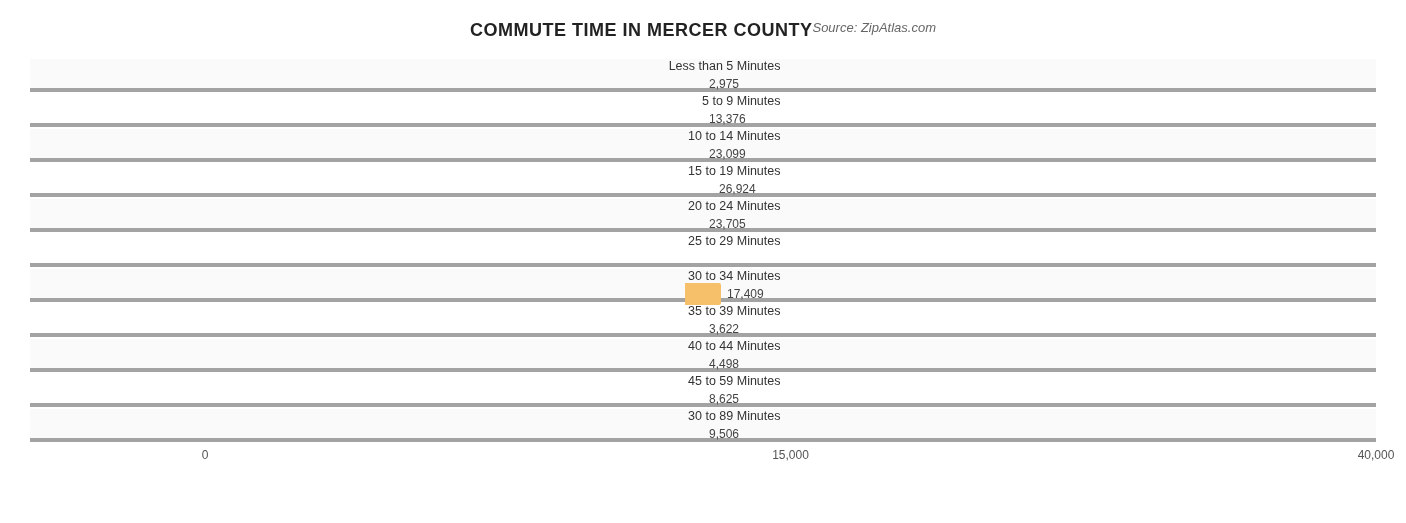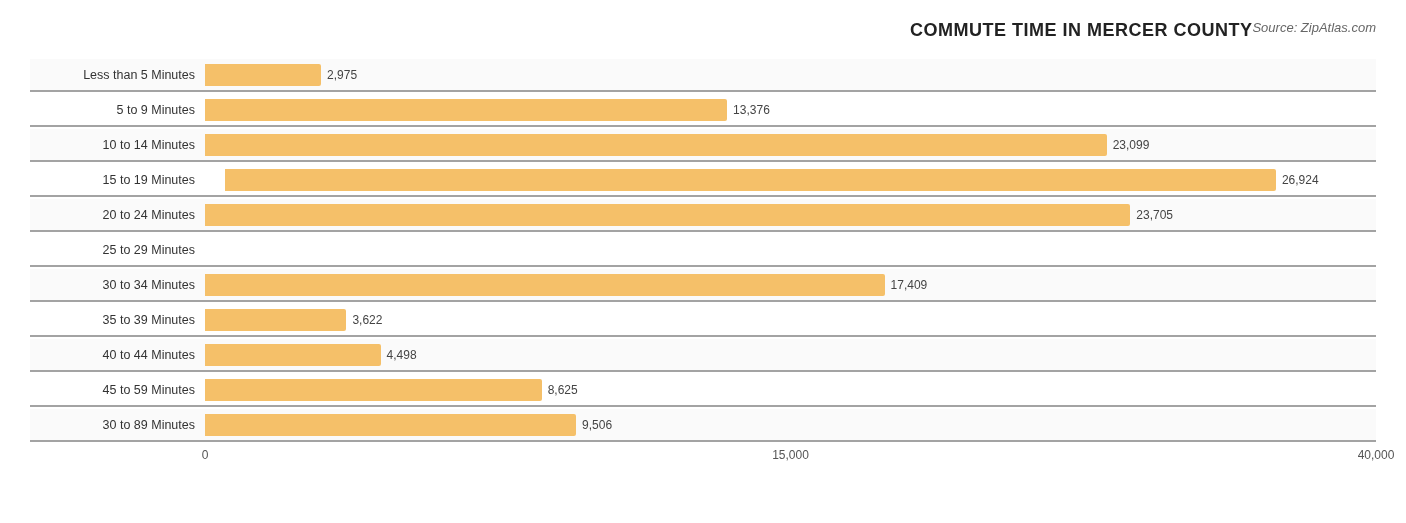--- a/index.html
+++ b/index.html
@@ -5,21 +5,21 @@
     * { box-sizing: border-box; margin: 0; padding: 0; }
     body {
       font-family: Arial, sans-serif;
       background: #fff;
       width: 1406px;
       min-height: 523px;
       padding: 20px 30px 40px 30px;
     }
     .header {
       display: flex;
-      justify-content: flex-end;
+      justify-content: center;
       align-items: flex-start;
       margin-bottom: 18px;
     }
     .chart-title {
       font-size: 18px;
       font-weight: bold;
       color: #222;
       text-transform: uppercase;
       letter-spacing: 0.5px;
     }
@@ -33,21 +33,22 @@
       width: 100%;
     }
     .bar-rows {
       width: 100%;
     }
     .bar-row {
       display: flex;
       align-items: center;
       height: 33px;
       margin-bottom: 2px;
-      border-bottom: 2px solid #a3a3a3;
+      border-bottom: 4px solid #a3a3a3;
+      flex-direction: column;
     }
     .bar-row:nth-child(odd) {
       background: #fafafa;
     }
     .bar-row:nth-child(even) {
       background: #fff;
     }
     .label {
       width: 175px;
       min-width: 175px;

